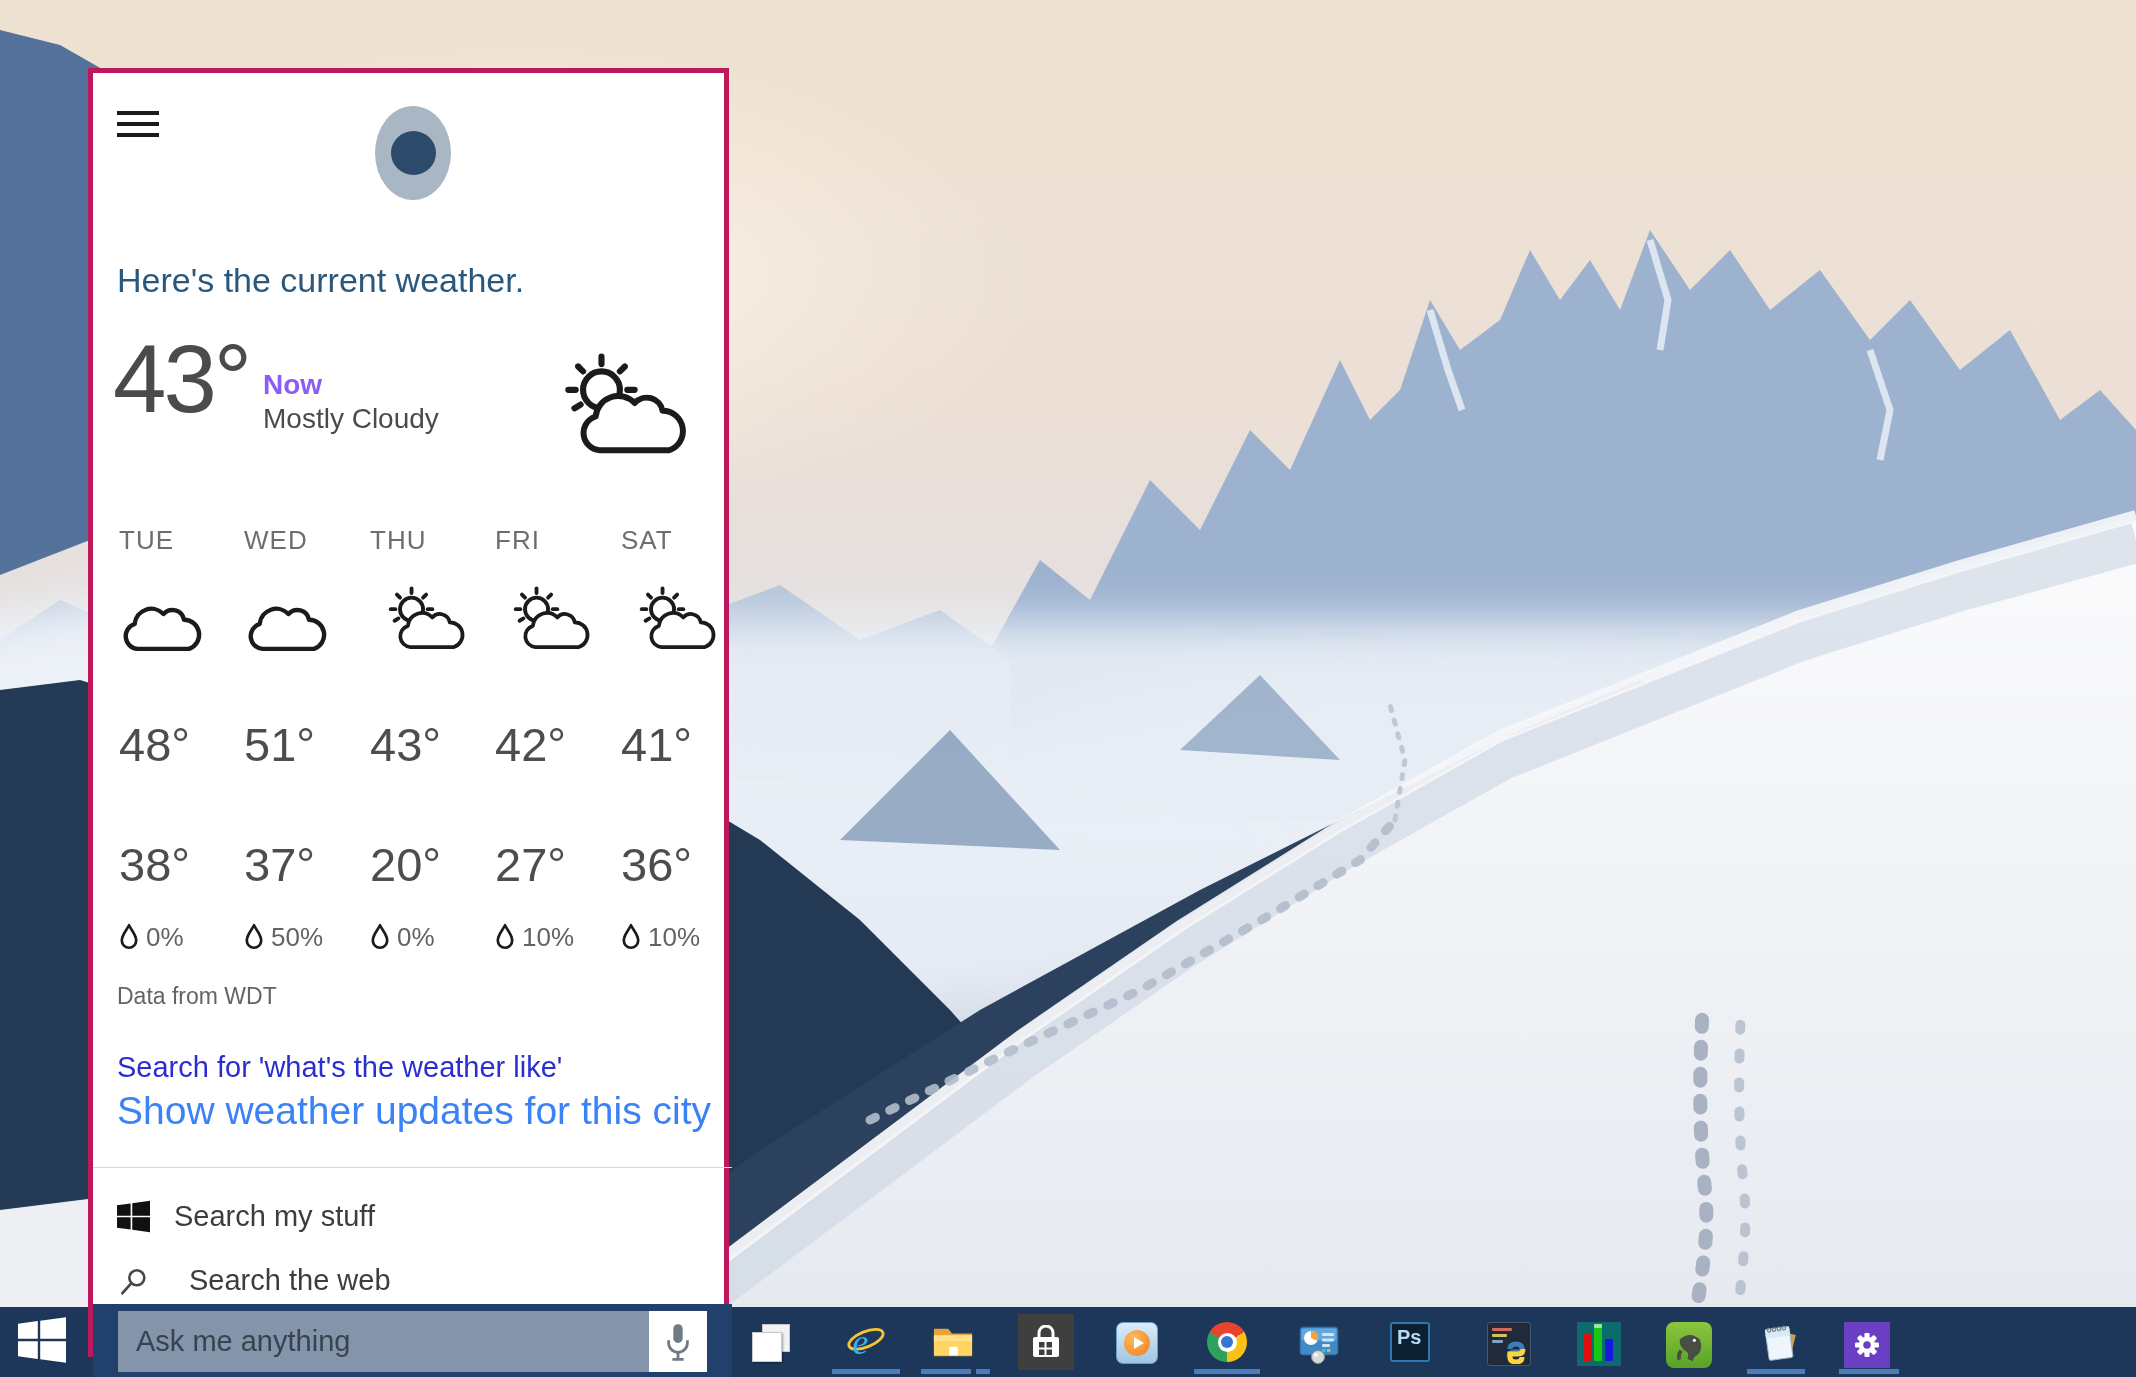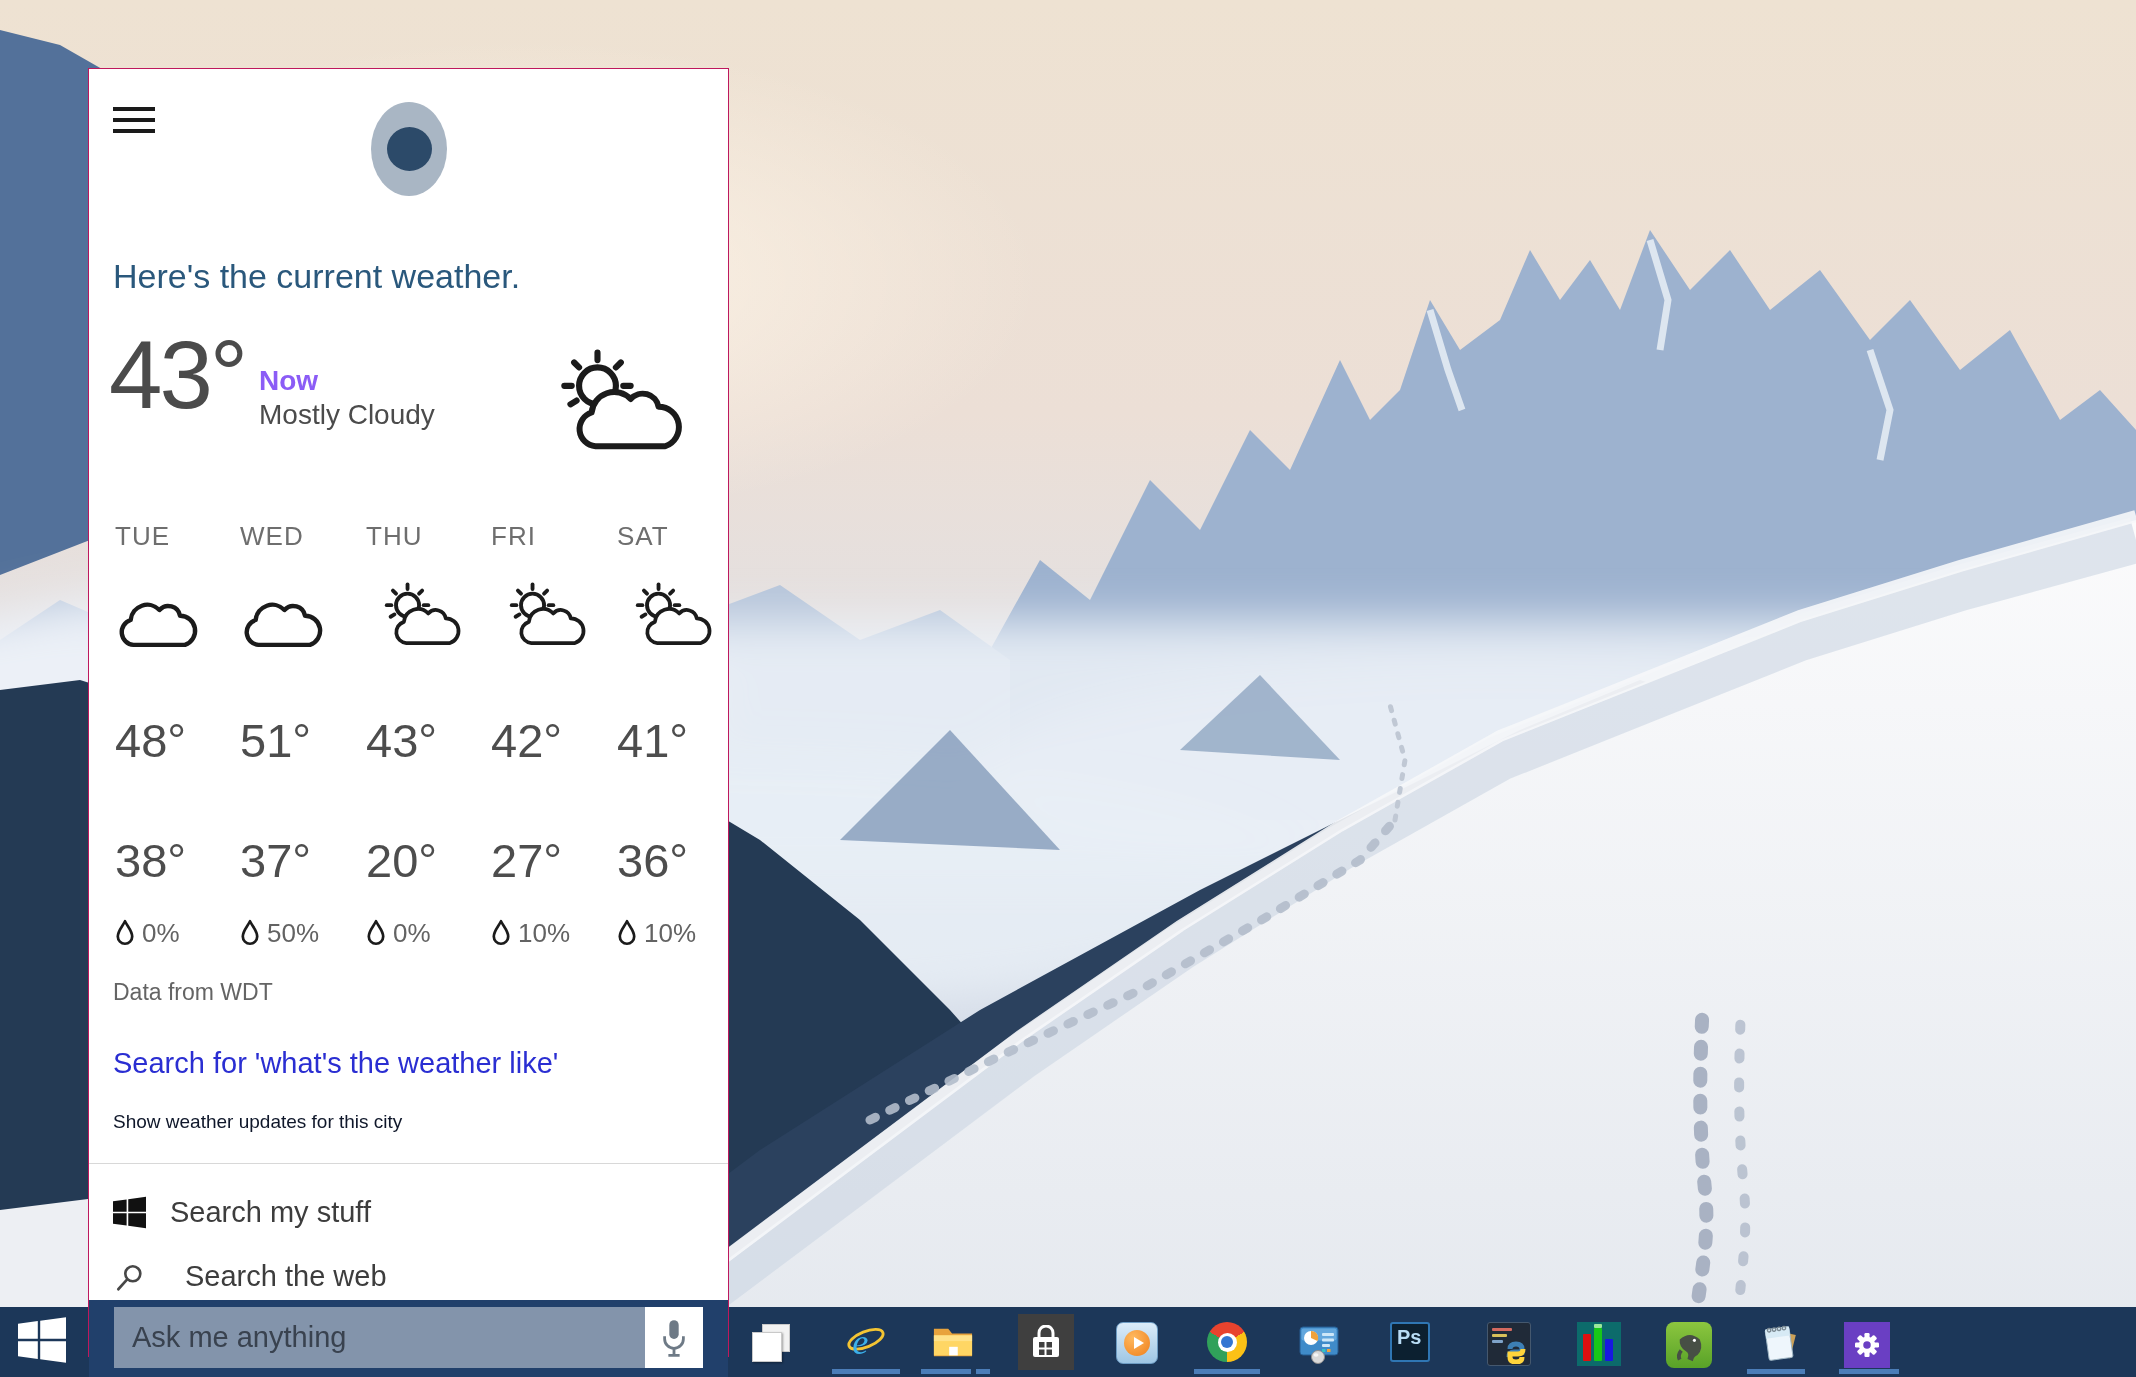--- a/index.html
+++ b/index.html
@@ -33,21 +33,21 @@
   .py-tile{width:44px;height:44px;box-sizing:border-box;background:#202a38;border:1px solid #45586e;border-radius:3px;position:relative}
   .py-line{position:absolute;height:3px;border-radius:1px}
   .ev-tile{width:46px;height:46px;border-radius:8px;background:linear-gradient(#8cc63f,#58a228);display:flex;align-items:center;justify-content:center}
   .np-tile{width:42px;height:42px;position:relative}
   .set-tile{width:46px;height:46px;background:#6a3fc3;display:flex;align-items:center;justify-content:center}
   .bars-tile{width:44px;height:44px;background:#0c6b6b;position:relative}
   .bar{position:absolute;bottom:5px;border-radius:1px}
 
   
   .cortana-panel{position:absolute;left:88px;top:68px;width:641px;height:1289px;box-sizing:border-box;
-    background:#ffffff;border:1px solid #be185d;z-index:10}
+    background:#ffffff;border:5px solid #be185d;z-index:10}
   .hamburger{position:absolute;left:24px;top:38px;width:42px;height:30px;cursor:pointer}
   .hamburger span{position:absolute;left:0;width:42px;height:4px;background:#1a1a1a}
   .hamburger span:nth-child(1){top:0}.hamburger span:nth-child(2){top:11px}.hamburger span:nth-child(3){top:22px}
   .orb-outer{position:absolute;left:282px;top:33px;width:76px;height:94px;border-radius:50%;background:#a9b6c4;display:flex;align-items:center;justify-content:center}
   .orb-inner{width:45px;height:44px;border-radius:50%;background:#2c4a69}
 
   .panel-heading{position:absolute;left:24px;top:188px;font-size:34px;color:#2a587c}
   .cur-temp{position:absolute;left:20px;top:258px;font-size:96px;font-weight:300;color:#4b4b4b;letter-spacing:-3px;line-height:1}
   .cur-now{position:absolute;left:170px;top:296px;font-size:28px;font-weight:bold;color:#8b5cf6}
   .cur-cond{position:absolute;left:170px;top:330px;font-size:28px;color:#4b4b4b}
@@ -58,21 +58,21 @@
   .fc-day{position:absolute;left:0;top:0;font-size:26px;color:#6e6e6e;letter-spacing:1px}
   .fc-iconbox{position:absolute;left:0;top:56px;width:104px;height:76px;display:flex;align-items:flex-end}
   .fc-high{position:absolute;left:0;top:192px;font-size:47px;font-weight:300;color:#4d4d4d}
   .fc-low{position:absolute;left:0;top:312px;font-size:47px;font-weight:300;color:#4d4d4d}
   .fc-precip{position:absolute;left:0;top:398px;display:flex;align-items:flex-end;gap:7px}
   .fc-precip svg{width:20px;height:27px}
   .fc-precip span{font-size:26px;color:#636363;line-height:1}
 
   .attr{position:absolute;left:24px;top:910px;font-size:23px;color:#646464}
   .link-primary{position:absolute;left:24px;top:978px;font-size:29px;color:#2a2ed2;cursor:pointer}
-  .link-secondary{position:absolute;left:24px;top:1042px;font-size:19px;color:#0f172a;cursor:pointer}
+  .link-secondary{position:absolute;left:24px;top:1016px;font-size:39px;color:#3b82f6;cursor:pointer}
   .divider{position:absolute;left:0;top:1094px;width:639px;height:1px;background:#d8d8d8}
 
   .action-row{position:absolute;display:flex;align-items:flex-end;cursor:pointer}
   .row-mystuff{left:24px;top:1112px;height:48px;gap:24px}
   .row-web{left:26px;top:1176px;height:48px;gap:40px}
   .action-label{font-size:29px;color:#3d3d3d}
 
   .panel-dock{position:absolute;left:0;top:1231px;width:639px;height:77px;background:#21406b}
   .ask-input{position:absolute;left:25px;top:7px;width:531px;height:61px;box-sizing:border-box;border:none;outline:none;
     background:#8394ab;color:#39424f;font-size:29px;padding:0 0 0 18px;font-family:"Liberation Sans",sans-serif}

